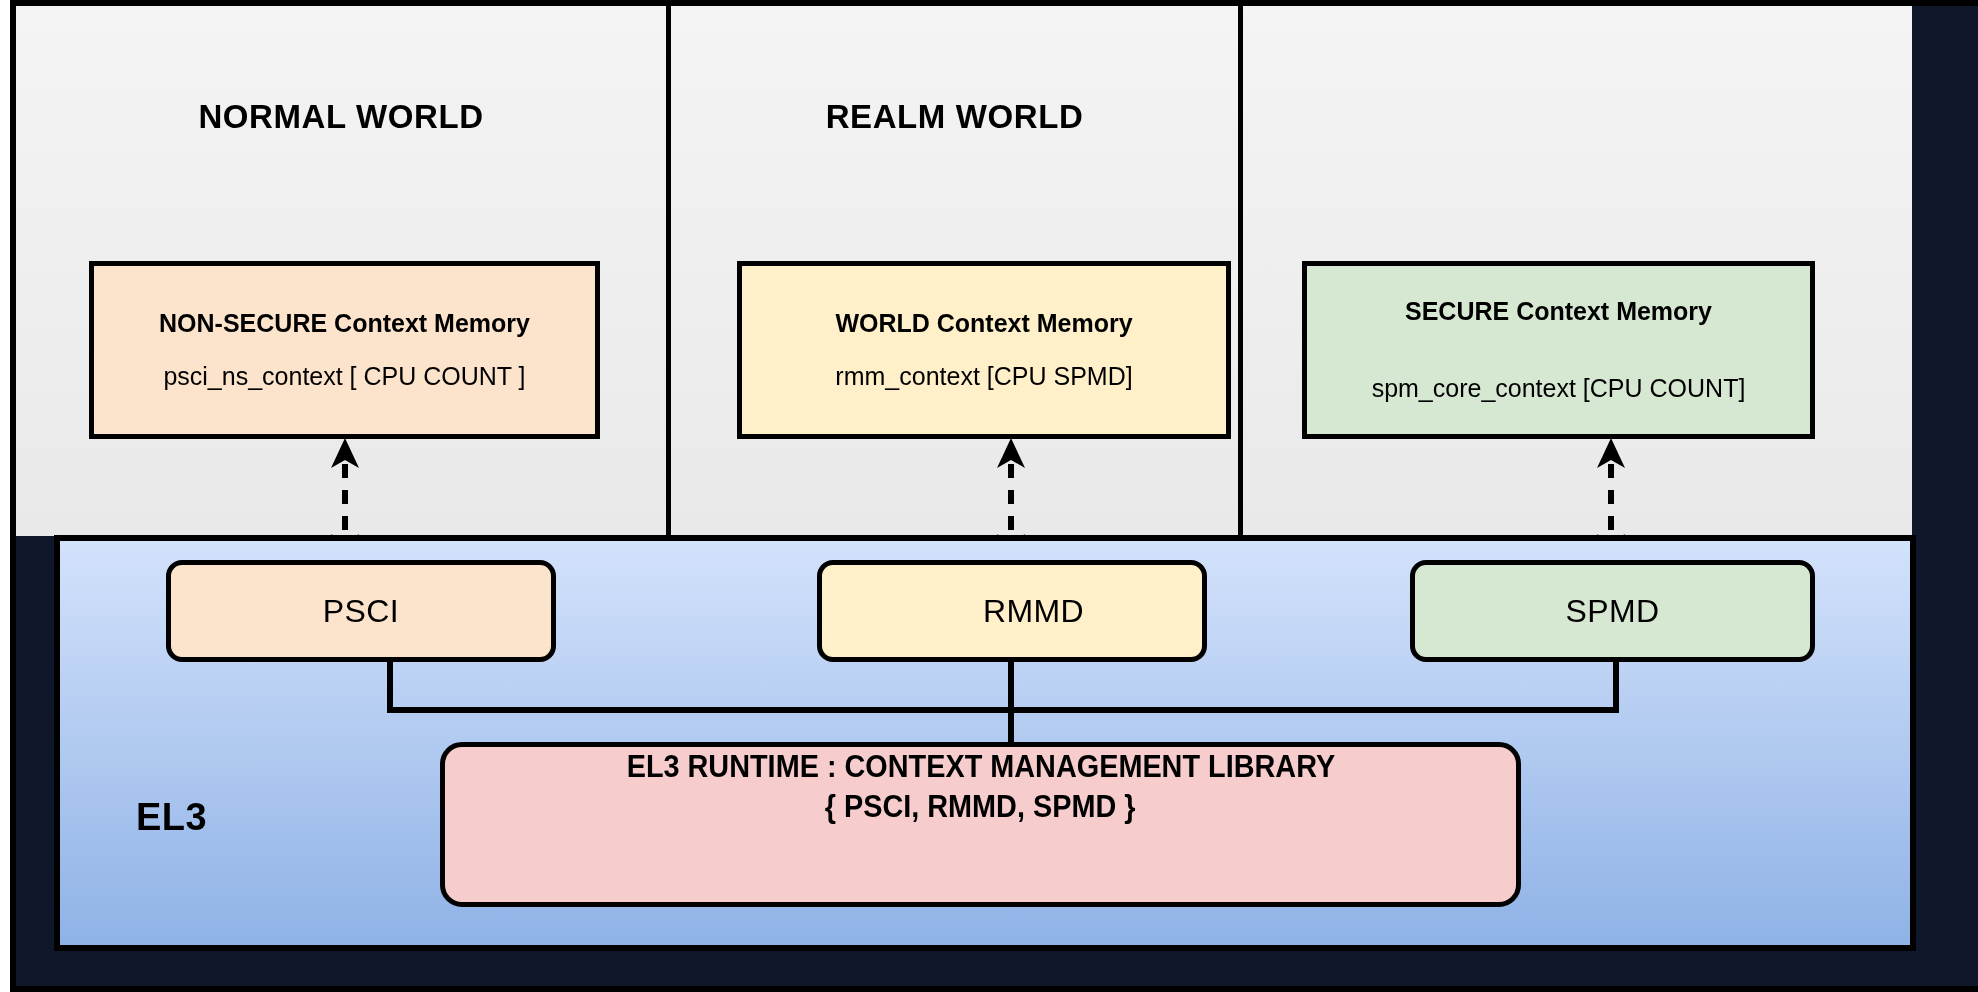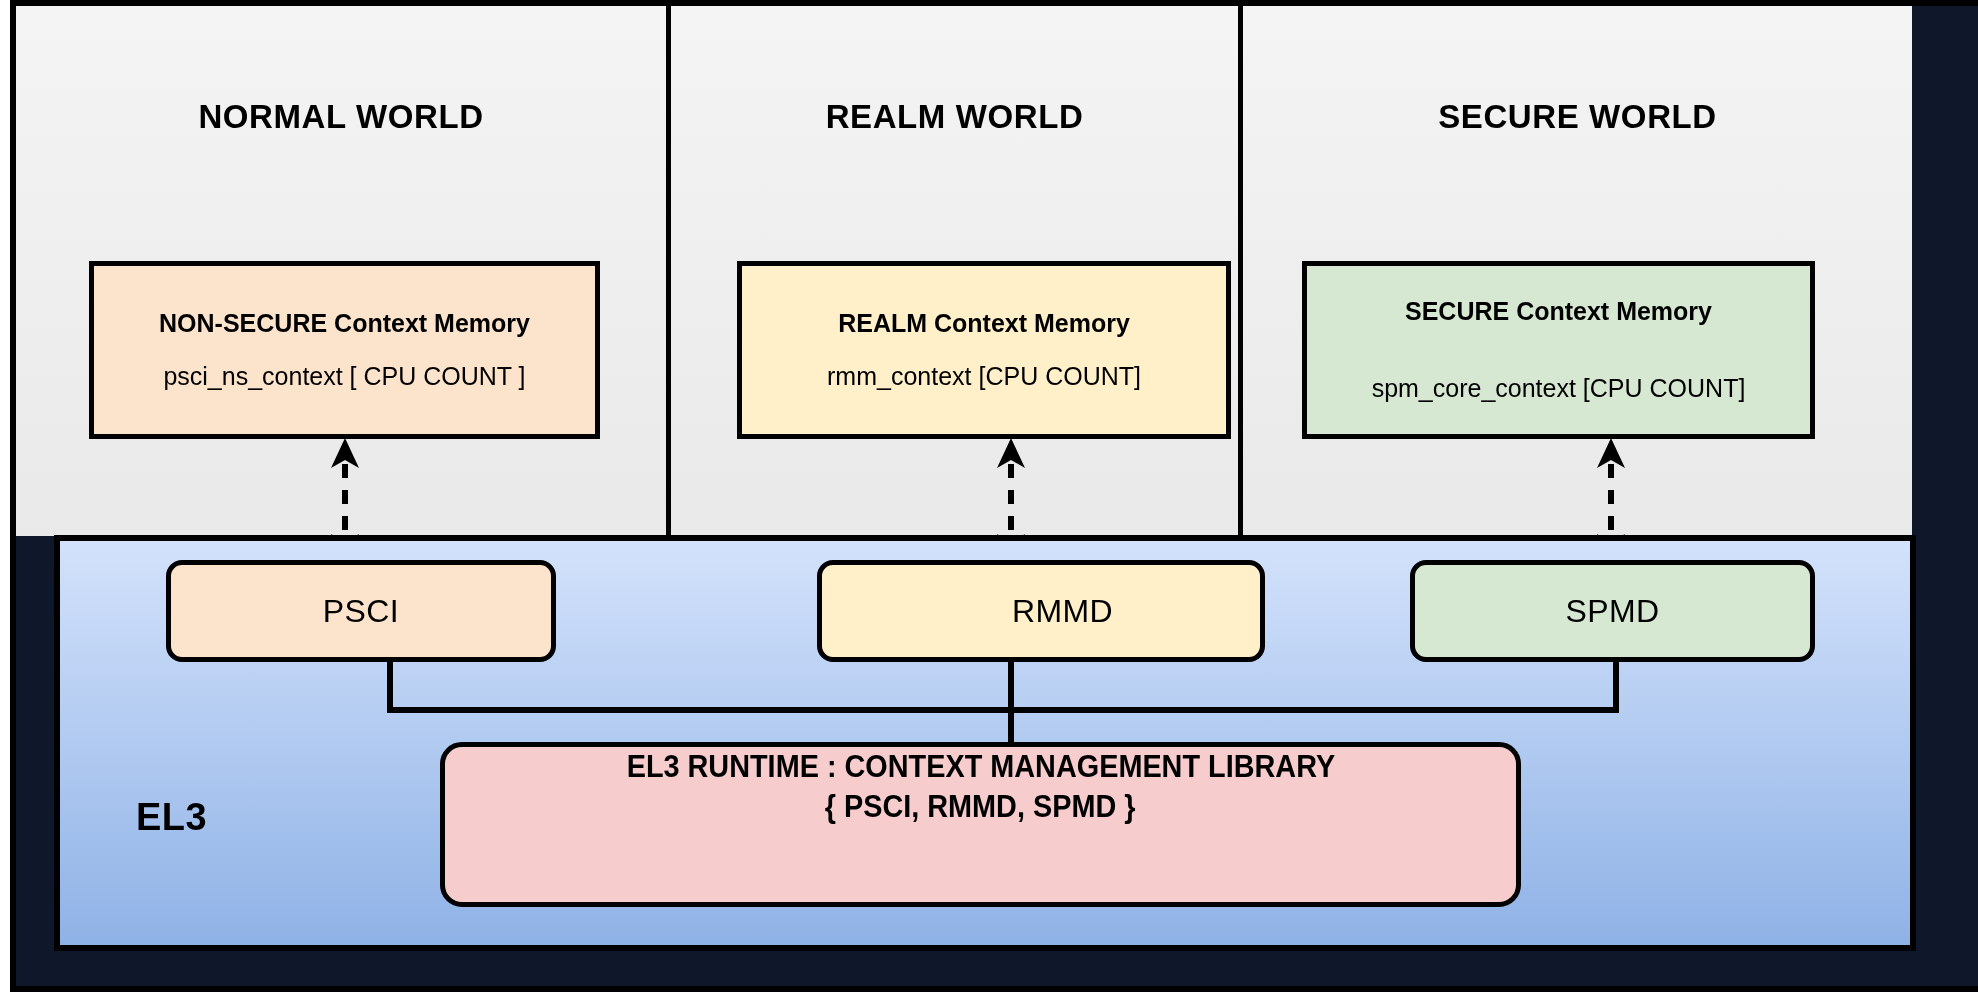--- a/index.html
+++ b/index.html
@@ -127,21 +127,21 @@
     height: 102px;
     display: flex;
     align-items: center;
     justify-content: center;
     font-size: 32px;
     font-weight: normal;
     color: #000000;
     letter-spacing: 0.4px;
   }
   .mod-box.psci { left: 106px;  width: 390px; background: #fce3cb; }
-  .mod-box.rmmd { left: 757px;  width: 448px; background: #fff0c9; padding-left: 43px; }
+  .mod-box.rmmd { left: 757px;  width: 390px; background: #fff0c9; padding-left: 43px; }
   .mod-box.spmd { left: 1350px; width: 405px; background: #d6e8d1; }
   .bus-line {
     position: absolute;
     left: 327px;
     top: 166px;
     width: 1232px;
     height: 6px;
     background: #000000;
   }
   .drop { position: absolute; width: 6px; background: #000000; }
@@ -186,27 +186,26 @@
       <div class="world-title">NORMAL WORLD</div>
       <div class="ctx-box ns">
         <div class="ctx-title">NON-SECURE Context Memory</div>
         <div class="ctx-sub">psci_ns_context  [ CPU COUNT ]</div>
       </div>
     </div>
 
     <div class="world-panel w2">
       <div class="world-title">REALM WORLD</div>
       <div class="ctx-box rlm">
-        <div class="ctx-title">REALM Context Memory</div>
-        <div class="ctx-sub">rmm_context [CPU COUNT]</div>
+        <div class="ctx-title">WORLD Context Memory</div>
+        <div class="ctx-sub">rmm_context [CPU SPMD]</div>
       </div>
     </div>
 
     <div class="world-panel w3">
-      <div class="world-title">SECURE WORLD</div>
       <div class="ctx-box sec">
         <div class="ctx-title">SECURE Context Memory</div>
         <div class="ctx-sub">spm_core_context  [CPU COUNT]</div>
       </div>
     </div>
   </div>
 
   <svg class="dash-conn c1" viewBox="0 0 44 126" width="44" height="126" xmlns="http://www.w3.org/2000/svg">
     <line x1="22" y1="26" x2="22" y2="100" stroke="#000" stroke-width="6" stroke-dasharray="14 12"></line>
     <polygon points="22,0 36,30 22,22 8,30" fill="#000"></polygon>

